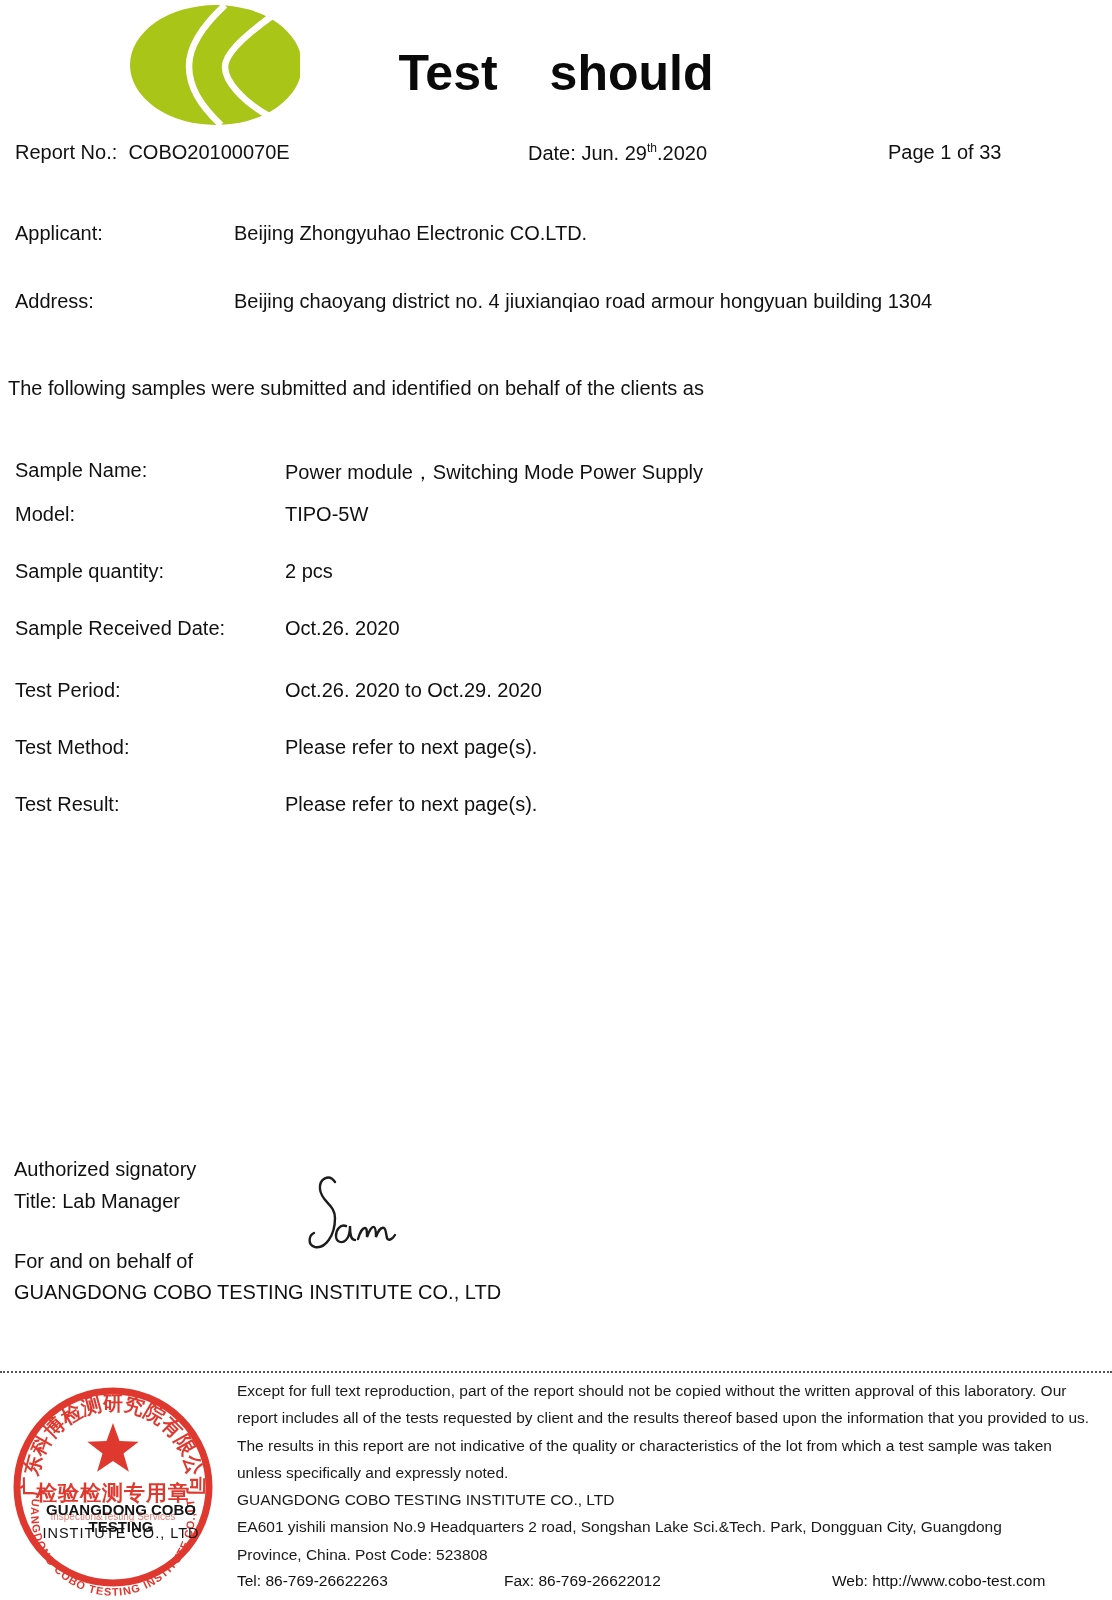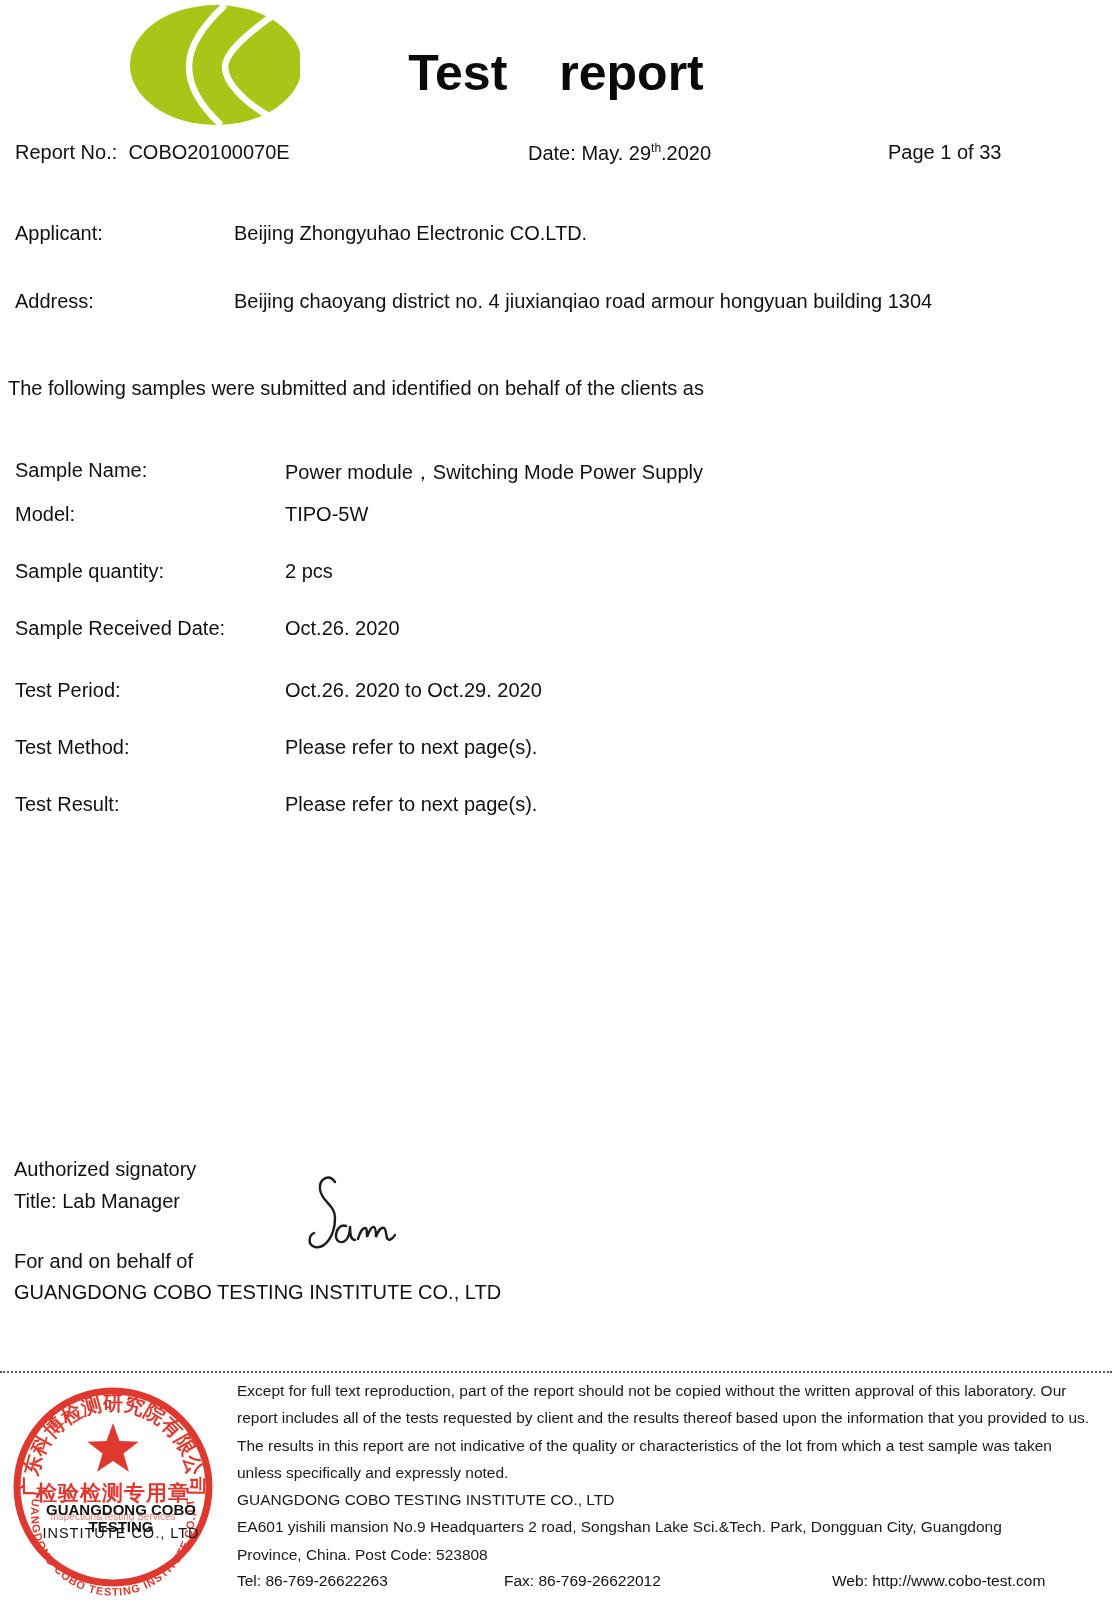--- a/index.html
+++ b/index.html
@@ -52,25 +52,25 @@
 <body>
 
 <div class="page">
 
   <svg class="logo" viewBox="0 0 172 122">
     <ellipse cx="88" cy="61" rx="86" ry="60" fill="#a9c517"></ellipse>
     <path d="M97,1 C70,26 61,45 61,62 C61,83 72,101 93,121" fill="none" stroke="#ffffff" stroke-width="6.5"></path>
     <path d="M144,12 C112,35 97,51 97,63 C97,77 114,97 141,112" fill="none" stroke="#ffffff" stroke-width="6.5"></path>
   </svg>
 
-  <div class="title"><span>Test</span><span class="gap"></span><span>report</span></div>
+  <div class="title"><span>Test</span><span class="gap"></span><span>should</span></div>
 
   <div class="meta">
     <span class="m-report"><span>Report No.:</span>&nbsp;&nbsp;<span>COBO20100070E</span></span>
-    <span class="m-date"><span>Date:</span>&nbsp;<span>May. 29</span><span class="sup">th</span><span>.2020</span></span>
+    <span class="m-date"><span>Date:</span>&nbsp;<span>Jun. 29</span><span class="sup">th</span><span>.2020</span></span>
     <span class="m-page">Page 1 of 33</span>
   </div>
 
   <div class="row" style="top:222px">
     <span class="lbl">Applicant:</span>
     <span class="val val-a">Beijing Zhongyuhao Electronic CO.LTD.</span>
   </div>
   <div class="row" style="top:290px">
     <span class="lbl">Address:</span>
     <span class="val val-a">Beijing chaoyang district no. 4 jiuxianqiao road armour hongyuan building 1304</span>

